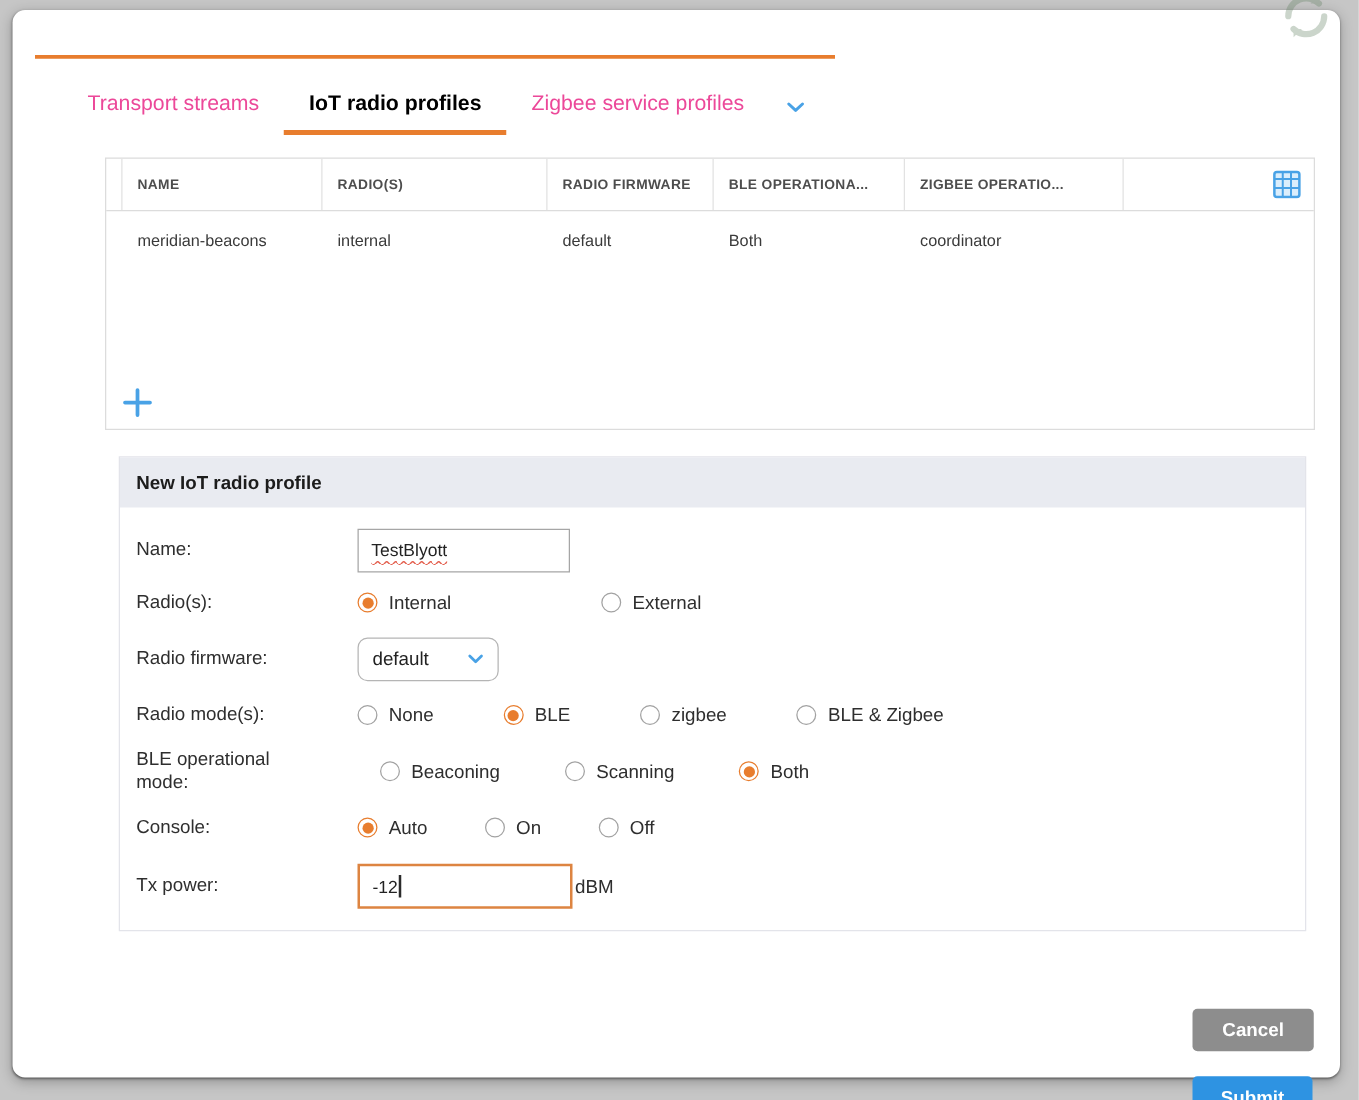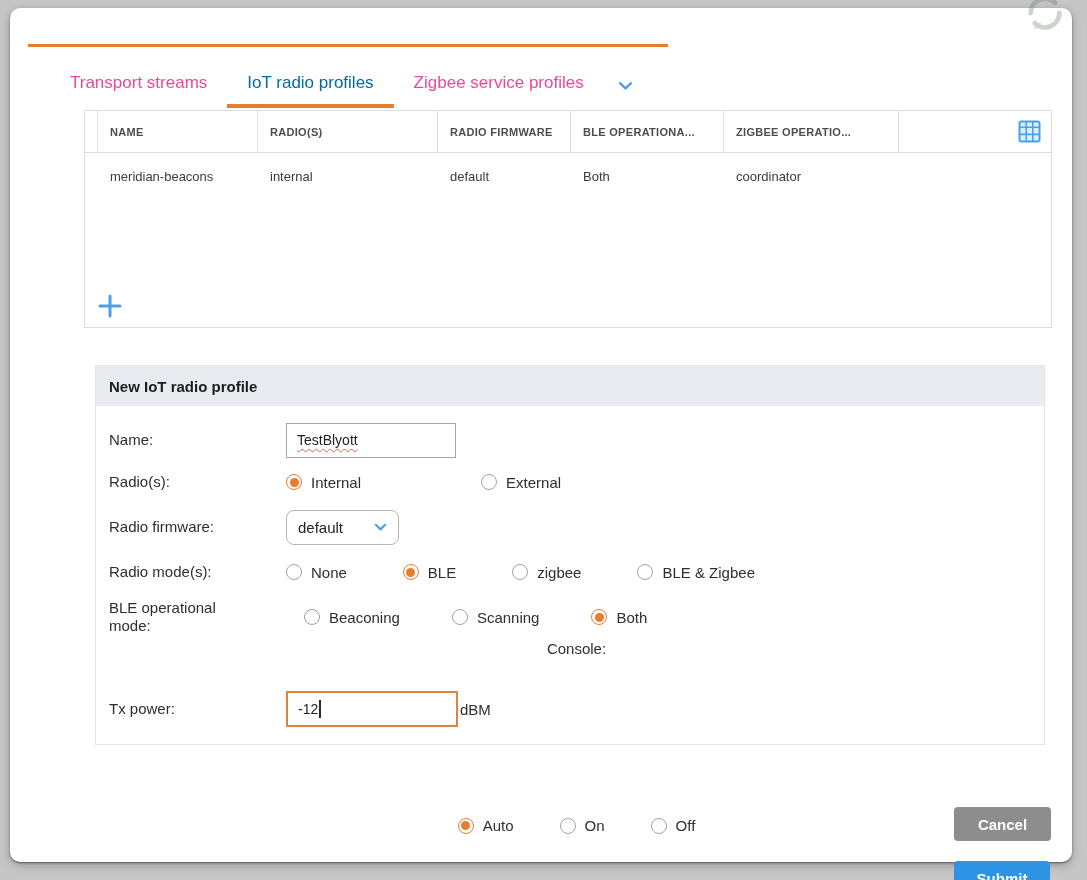--- a/index.html
+++ b/index.html
@@ -33,26 +33,26 @@
   
   .tabs {
     position:absolute; left:40px; top:54px; height:46px;
     display:flex; align-items:center;
   }
   .tab {
     padding:0 20px; height:46px; line-height:42px;
     font-size:17px; color:#ec4899; cursor:pointer;
     border-bottom:4px solid transparent;
   }
-  .tab.active { font-weight:normal; color:#0369a1; border-bottom-color:#e87d2e; }
+  .tab.active { font-weight:bold; color:#000000; border-bottom-color:#e87d2e; }
   .tab-chevron { margin-left:14px; margin-top:2px; }
 
   
   .table {
-    position:absolute; left:74px; top:102px; width:968px; height:218px;
+    position:absolute; left:74px; top:118px; width:968px; height:218px;
     border:1px solid #dcdcdc; background:#fff;
   }
   .thead { display:flex; height:42px; border-bottom:1px solid #dcdcdc; }
   .th {
     display:flex; align-items:center; padding-left:12px;
     font-size:11px; font-weight:bold; color:#4d4d4d; letter-spacing:.3px;
     border-right:1px solid #e2e2e2; overflow:hidden; white-space:nowrap;
   }
   .th.gutter { flex:0 0 13px; padding:0; }
   .th.c-name { flex:0 0 160px; }
@@ -87,21 +87,21 @@
     height:40px; background:#e9ebf1; display:flex; align-items:center;
     padding-left:13px; font-size:15px; font-weight:bold; color:#1c1c1c;
   }
   .form-body { padding:14px 0 0 13px; }
   .form-row { display:flex; align-items:center; }
   .form-row.r-name { height:40px; }
   .form-row.r-radios { height:44px; }
   .form-row.r-fw { height:46px; }
   .form-row.r-modes { height:44px; }
   .form-row.r-blemode { height:46px;gap:18px; }
-  .form-row.r-console { height:44px;flex-direction:column; }
+  .form-row.r-console { height:44px; }
   .form-row.r-tx { height:50px; }
   .form-label {
     flex:0 0 177px; font-size:15px; color:#2e2e2e; line-height:1.2;
   }
   .form-label.narrow { padding-right:60px; }
 
   .textbox {
     width:170px; height:35px; border:1px solid #a6a6a6; background:#fff;
     display:flex; align-items:center; padding-left:10px;
     font-size:14px; color:#222; cursor:text;

